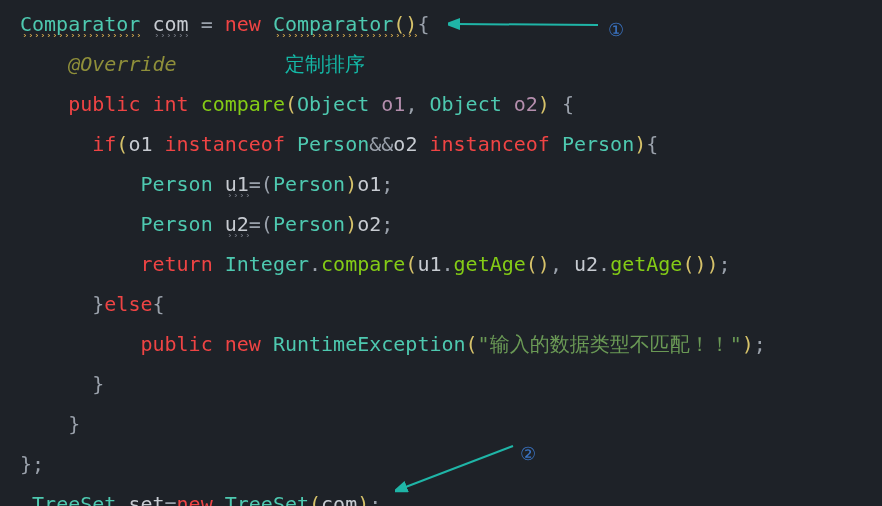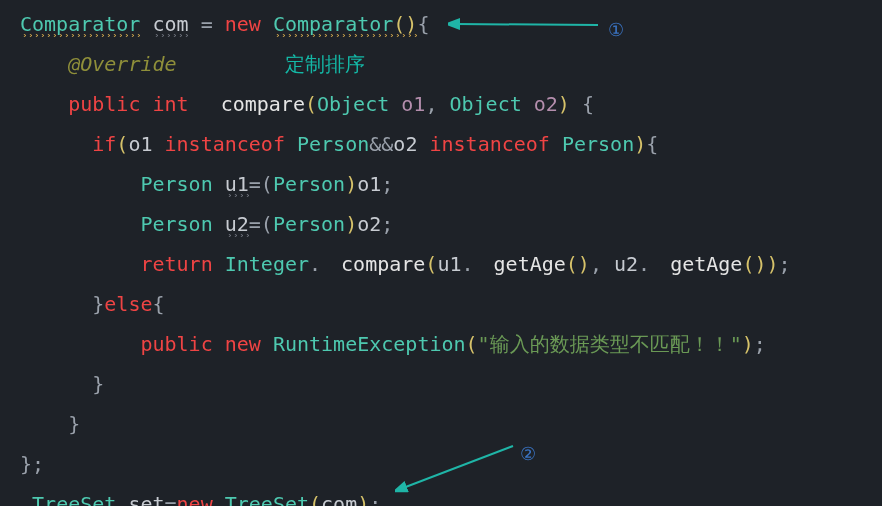--- a/index.html
+++ b/index.html
@@ -18,21 +18,21 @@
     margin: 0;
     padding: 4px 0 0 20px;
     white-space: pre;
   }
   .tk-type    { color: #4ec9b0; }            
   .tk-key     { color: #ef4444; margin-top: 15px; }            
   .tk-ident   { color: #c7cbd1; }            
   .tk-pale    { color: #9aa1ab; }
   .tk-paren   { color: #d6c26a; }            
   .tk-olive   { color: #8f8f3a; font-style: italic; }            
-  .tk-method  { color: #e5e5e5; margin-left: 20px; }
+  .tk-method  { color: #84cc16; }
   .tk-str     { color: #6a9955; }            
   .tk-purple  { color: #b48ead; }            
   .tk-comment { color: #14b8a6; font-weight: 500; }
 
   .squiggle {
     background-image: linear-gradient(45deg, transparent 65%, #caa24a 80%, transparent 90%),
                       linear-gradient(135deg, transparent 65%, #caa24a 80%, transparent 90%);
     background-size: 6px 3px;
     background-repeat: repeat-x;
     background-position: 0 100%;

